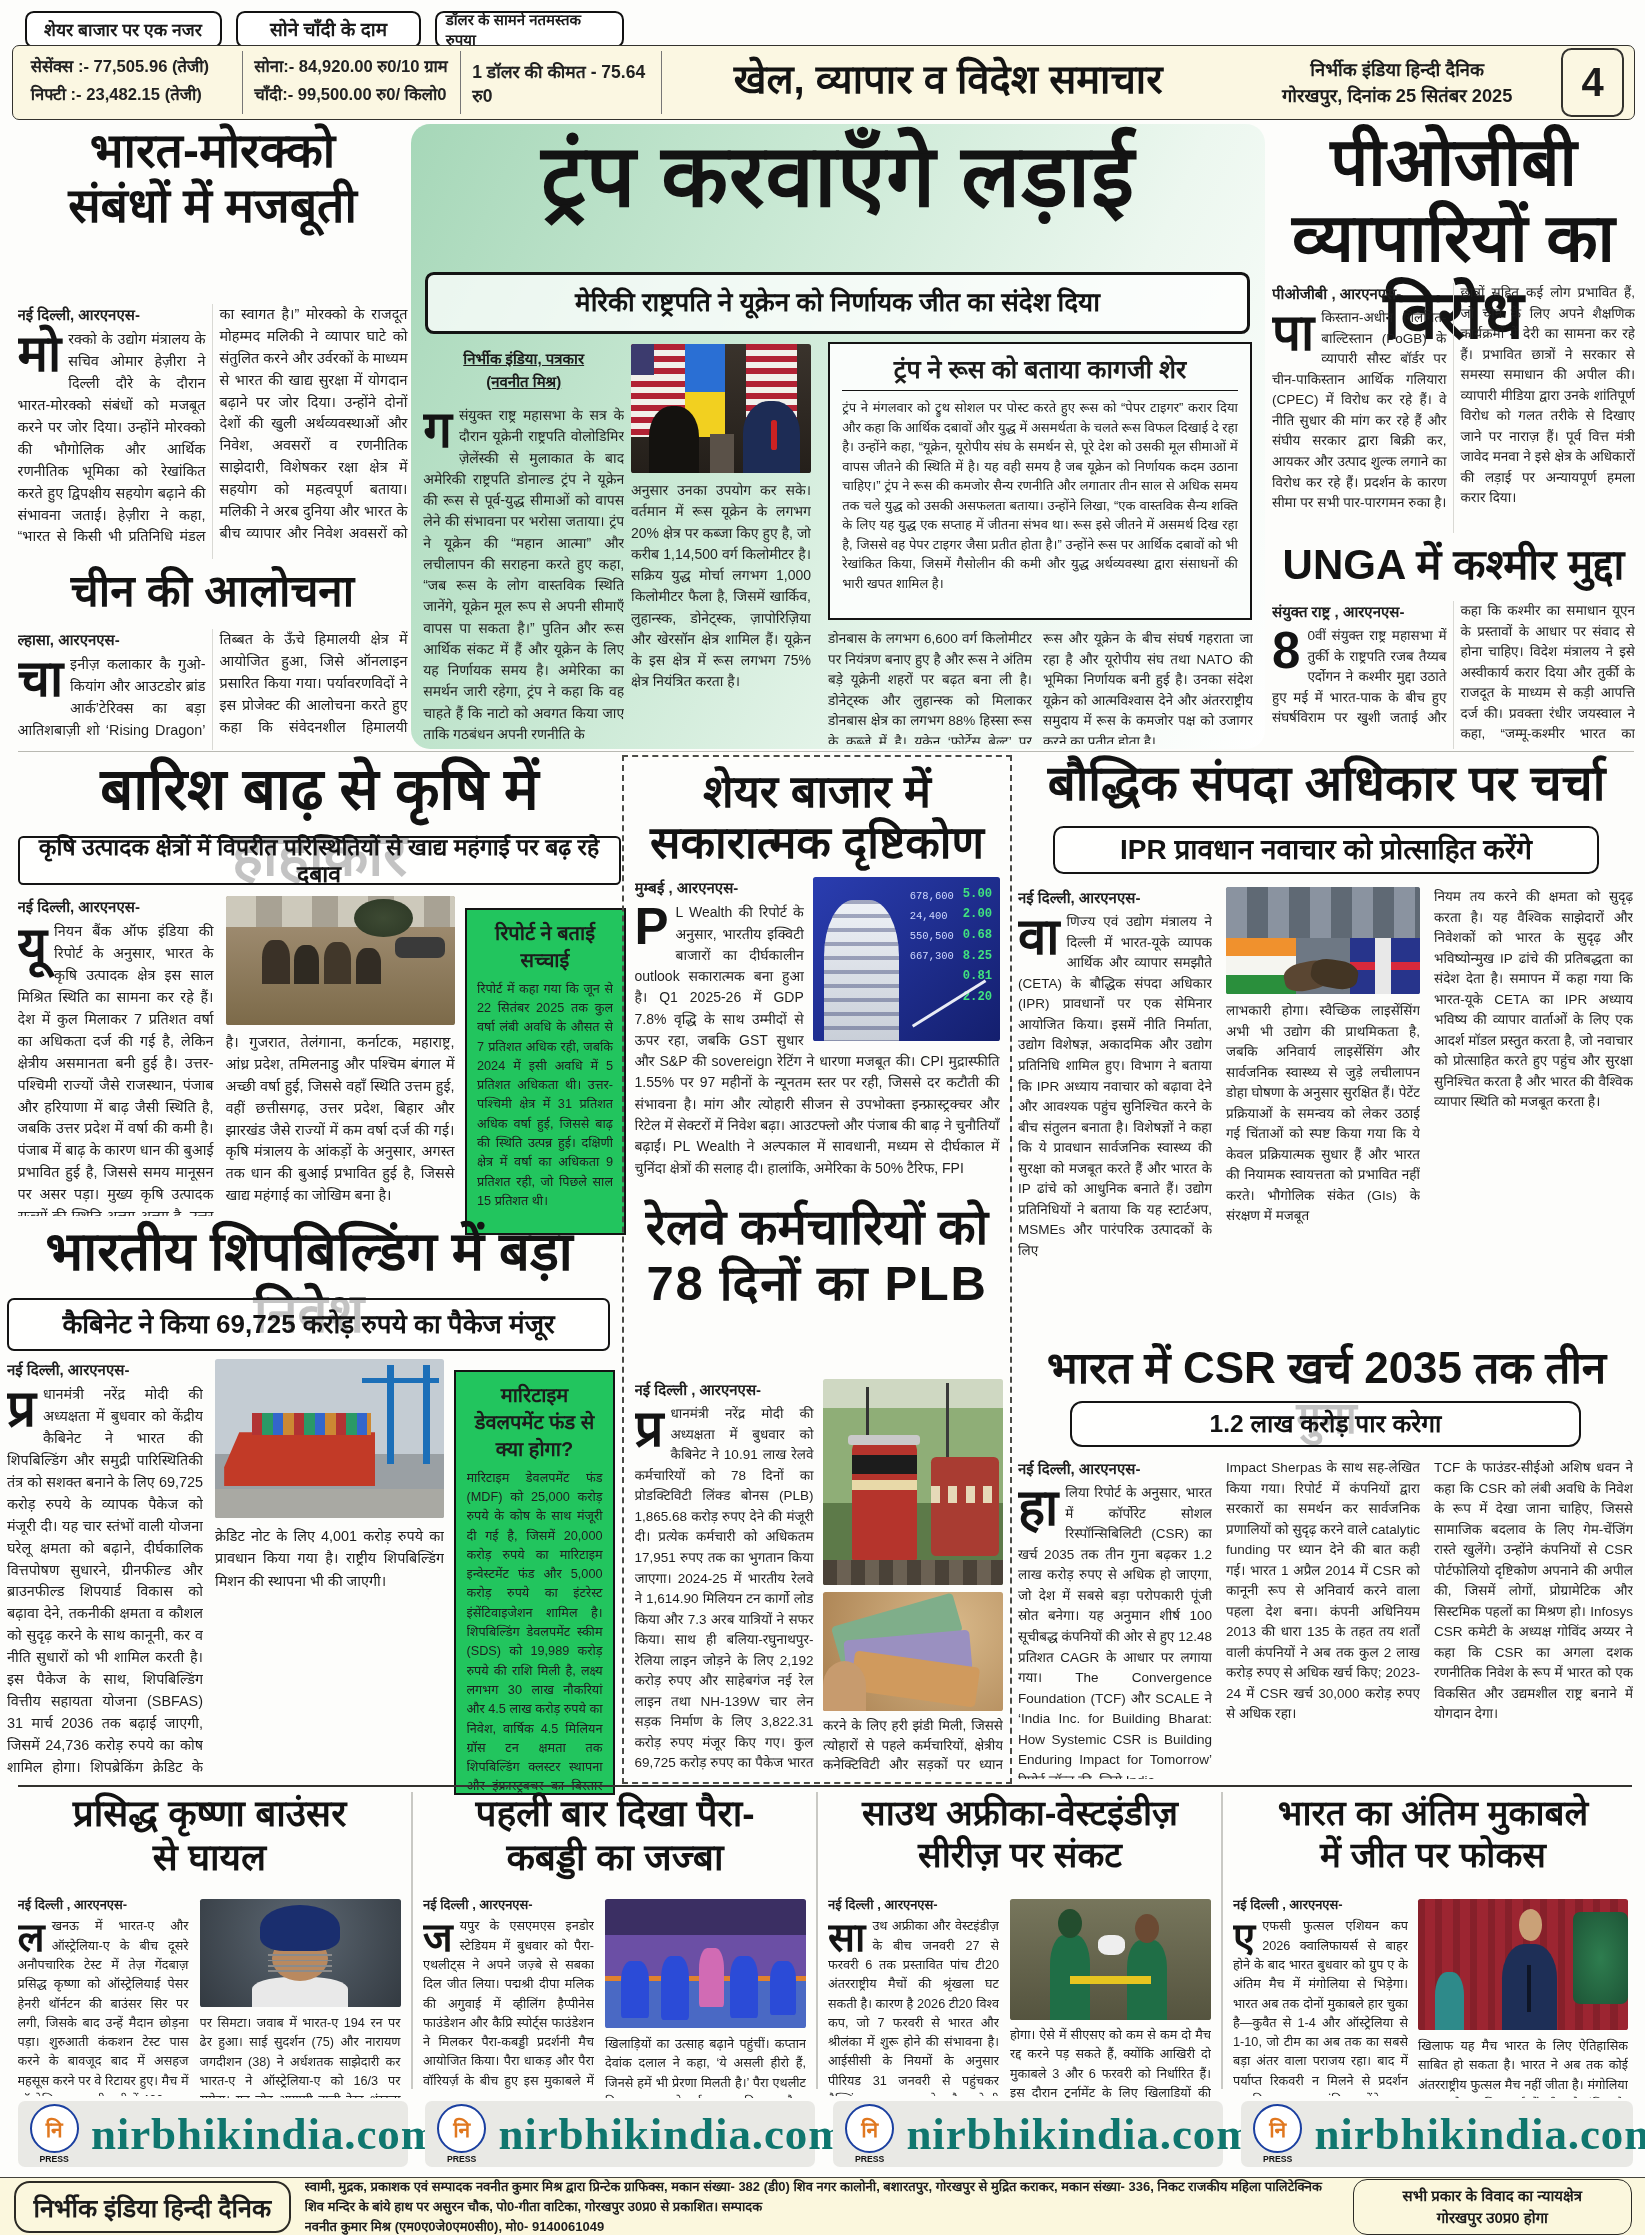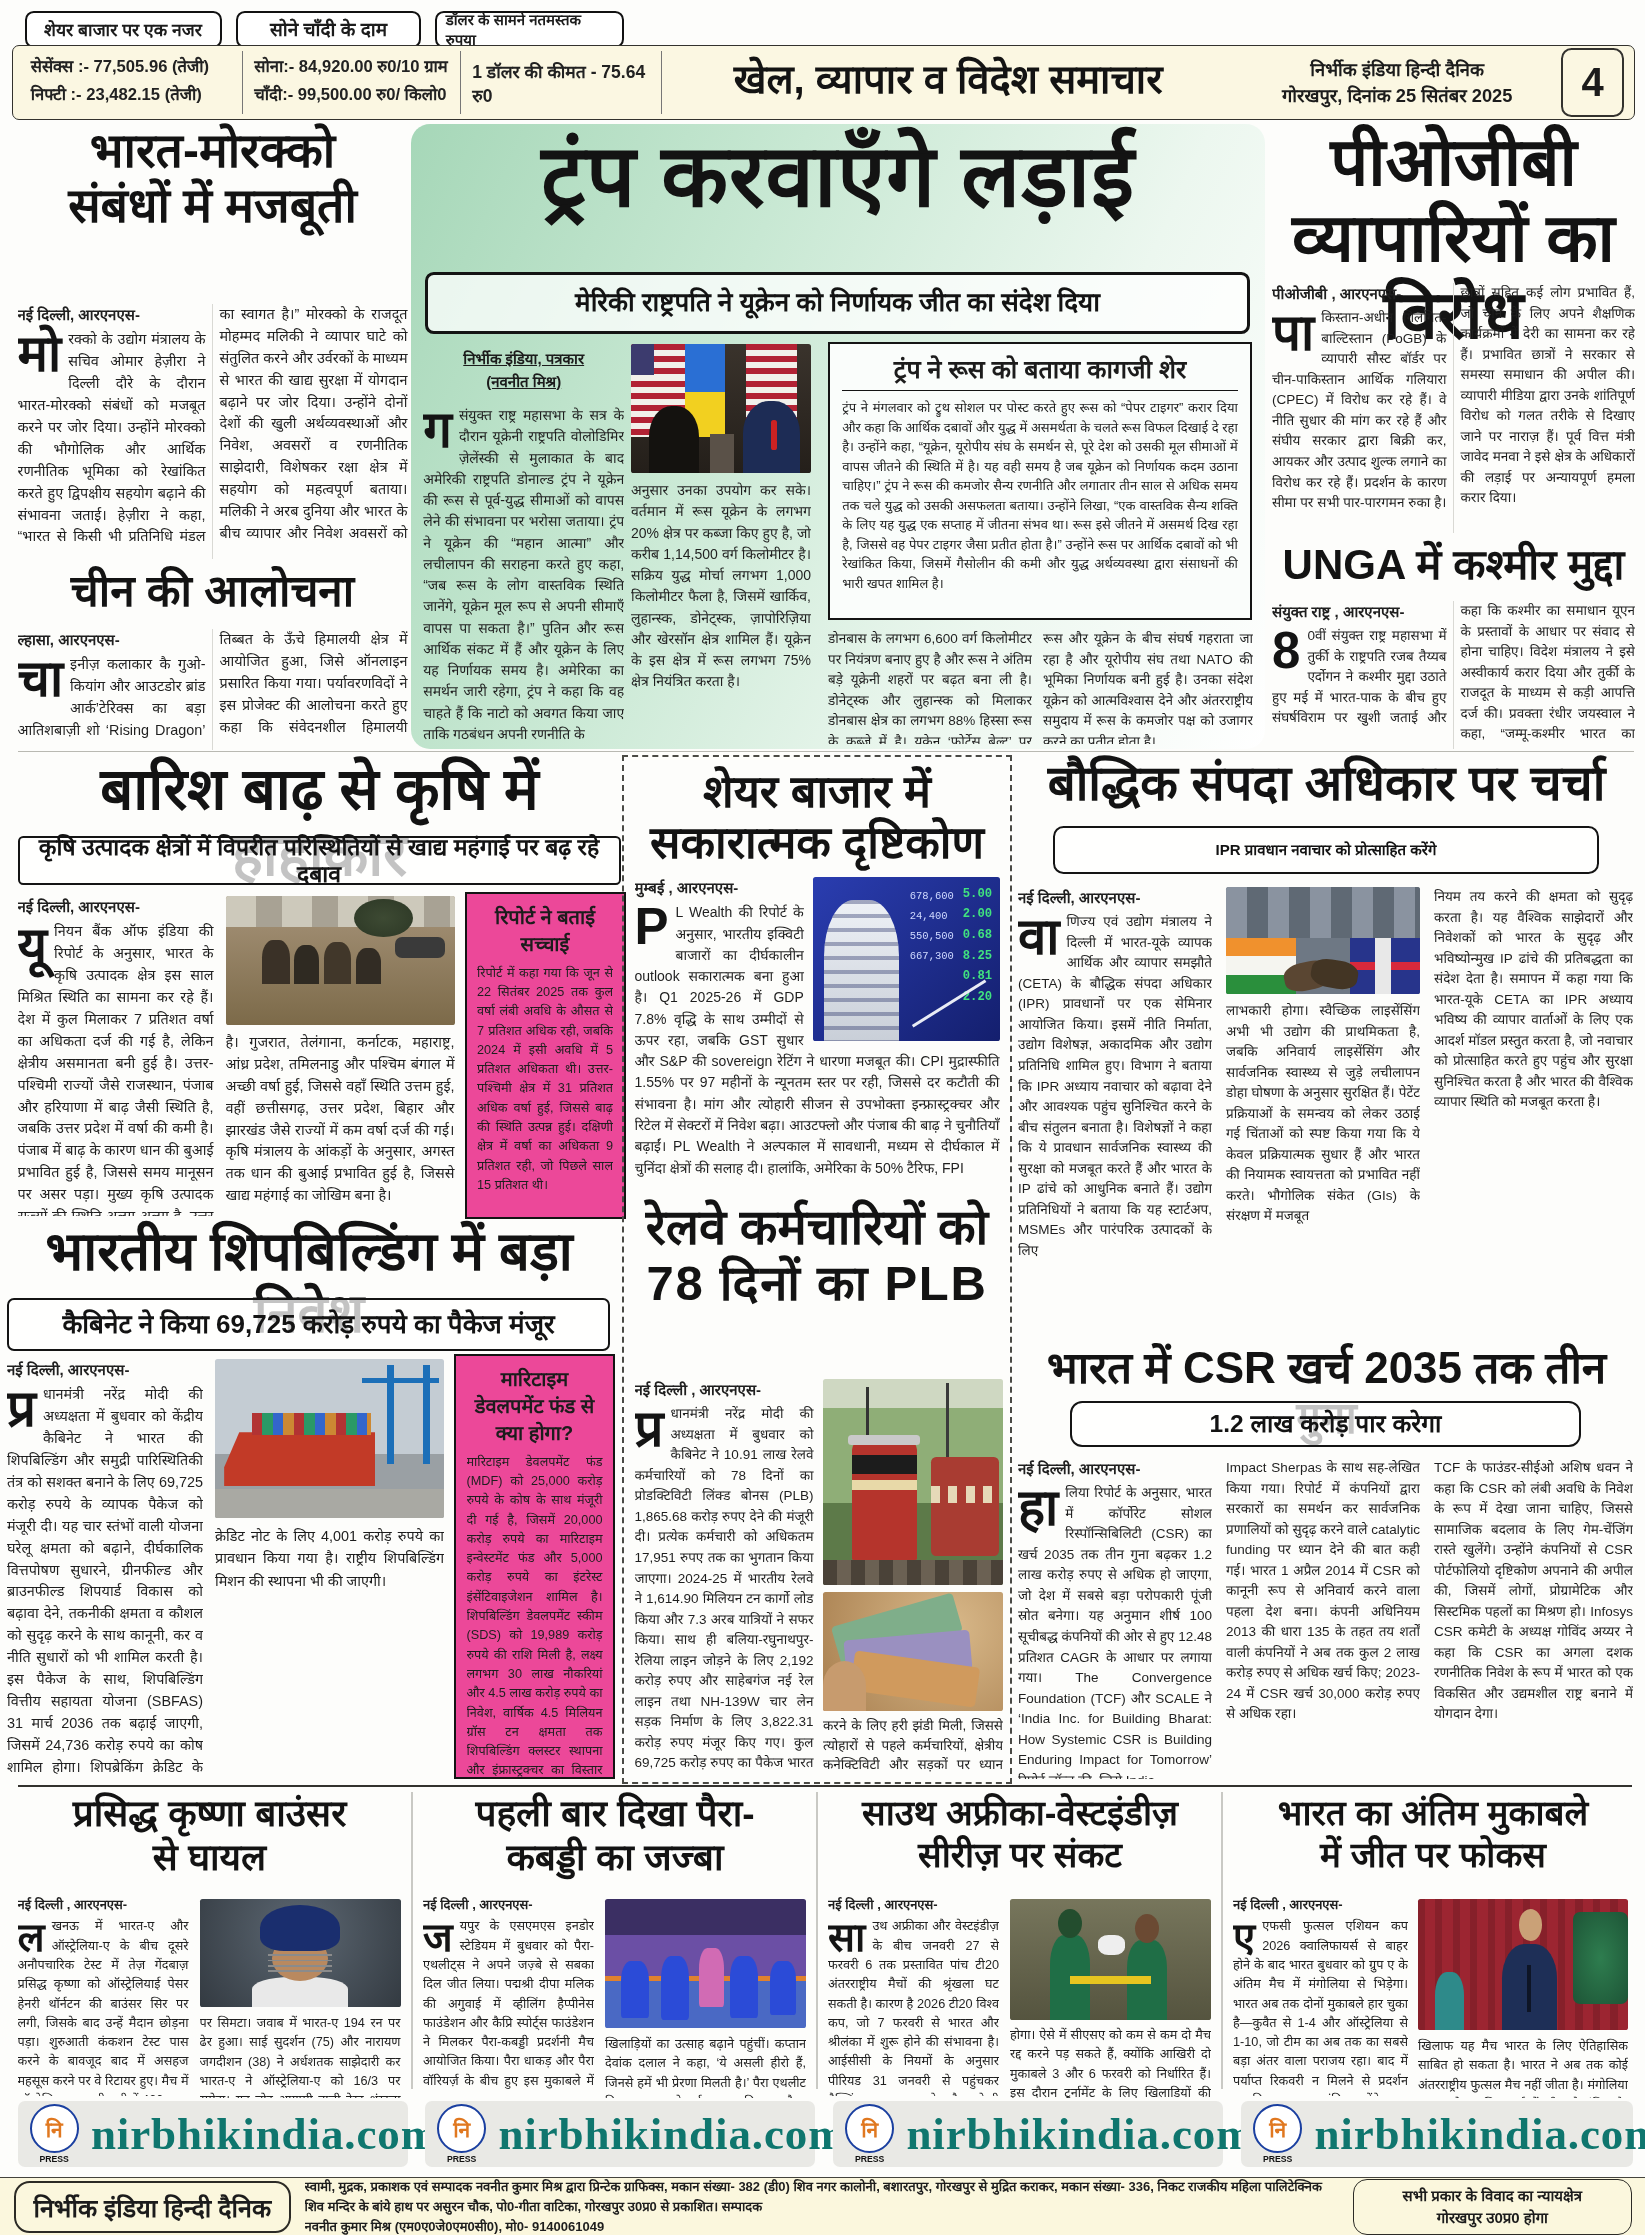--- a/index.html
+++ b/index.html
@@ -5,21 +5,21 @@
   html,body{margin:0;padding:0;background:#888;}
   .page{position:relative;width:1646px;height:2236px;background:#fdfdfb;margin:0 auto;
         font-family:"Liberation Sans","DejaVu Sans",sans-serif;overflow:hidden;color:#1c1c1c;}
   .abs{position:absolute;}
   .hl{font-weight:bold;color:#131313;text-align:center;line-height:1.14;}
   .bt{font-size:14.4px;line-height:1.52;text-align:justify;color:#1f1f1f;overflow:hidden;}
   .cols2{column-count:2;column-gap:14px;column-rule:0.9px solid #d9d9d4;}
   .dl{font-weight:bold;font-size:15px;padding-right:5.2px;margin-bottom:2.6px;}
   .dc{float:left;font-weight:bold;font-size:51px;line-height:44px;padding:2.6px 7px 0 0;color:#141414;}
   .boxed{border:2.6px solid #141414;border-radius:8.7px;background:rgba(255,255,255,.75);}
-  .sidebar{border:2.6px solid #141414;background:#ec4899;padding:8.7px 10.5px;overflow:hidden;}
+  .sidebar{border:2.6px solid #141414;background:#22c55e;padding:8.7px 10.5px;overflow:hidden;margin-top:16px;}
   .sidebar-title{font-size:20px;font-weight:bold;text-align:center;margin:0 0 7px;}
   .caption{font-size:13.5px;line-height:1.45;text-align:justify;overflow:hidden;}
   .photo{position:absolute;overflow:hidden;border-radius:2.6px;}
   .tab{position:absolute;top:10.5px;height:37px;border:2.2px solid #111;border-radius:8.7px;background:#fff;
        display:flex;align-items:center;justify-content:center;font-weight:bold;box-sizing:border-box;padding:0 8.7px;}
   .cell{position:absolute;top:7px;height:59px;font-weight:bold;color:#222;}
   .cell .ln{font-size:16.6px;line-height:1.7;}
   .vline{position:absolute;top:5.2px;bottom:5.2px;width:1.3px;background:#777;}
   .vsep{position:absolute;width:1.7px;background:#c9c9c4;}
   .fbar{position:absolute;top:2101px;height:66px;background:#e9e9e5;border-radius:7px;display:flex;
@@ -236,21 +236,21 @@
       <div class="abs" style="left:6%;top:14%;width:70%;height:34%;background:#7fae8a;transform:rotate(-16deg);border-radius:4.4px;"></div>
       <div class="abs" style="left:12%;top:36%;width:70%;height:34%;background:#9a90c0;transform:rotate(-5deg);border-radius:4.4px;"></div>
       <div class="abs" style="left:16%;top:56%;width:70%;height:34%;background:#d09a5d;transform:rotate(8deg);border-radius:4.4px;"></div>
       <div class="abs" style="left:0;bottom:0;width:24%;height:42%;background:#c79b6e;border-radius:50% 50% 0 0;"></div>
     </div>
     <div class="abs caption" style="left:199px;top:959px;width:180px;height:58px;">करने के लिए हरी झंडी मिली, जिससे त्योहारों से पहले कर्मचारियों, क्षेत्रीय कनेक्टिविटी और सड़कों पर ध्यान दिया गया।</div>
   </div>
 
   <div class="abs" style="left:1018px;top:756px;width:617px;height:580px;">
     <div class="hl" style="font-size:49px;">बौद्धिक संपदा अधिकार पर चर्चा</div>
-    <div class="abs boxed hl" style="left:35px;top:70px;width:542px;height:44px;font-size:15px;display:flex;align-items:center;justify-content:center;border-radius:10.5px;">
+    <div class="abs boxed hl" style="left:35px;top:70px;width:542px;height:44px;font-size:28px;display:flex;align-items:center;justify-content:center;border-radius:10.5px;">
       <span>IPR प्रावधान नवाचार को प्रोत्साहित करेंगे</span>
     </div>
     <div class="abs bt" style="left:0;top:131px;width:194px;height:447px;font-size:13.5px;">
       <div class="dl">नई दिल्ली, आरएनएस-</div>
       <span class="dc">वा</span>
       <span>णिज्य एवं उद्योग मंत्रालय ने दिल्ली में भारत-यूके व्यापक आर्थिक और व्यापार समझौते (CETA) के बौद्धिक संपदा अधिकार (IPR) प्रावधानों पर एक सेमिनार आयोजित किया। इसमें नीति निर्माता, उद्योग विशेषज्ञ, अकादमिक और उद्योग प्रतिनिधि शामिल हुए। विभाग ने बताया कि IPR अध्याय नवाचार को बढ़ावा देने और आवश्यक पहुंच सुनिश्चित करने के बीच संतुलन बनाता है। विशेषज्ञों ने कहा कि ये प्रावधान सार्वजनिक स्वास्थ्य की सुरक्षा को मजबूत करते हैं और भारत के IP ढांचे को आधुनिक बनाते हैं। उद्योग प्रतिनिधियों ने बताया कि यह स्टार्टअप, MSMEs और पारंपरिक उत्पादकों के लिए</span>
     </div>
 
     <div class="photo" style="left:208px;top:131px;width:194px;height:107px;background:#6e7884;">
       <div class="abs" style="left:0;top:0;width:100%;height:48%;background:repeating-linear-gradient(90deg,#8a93a0 0 21px,#5f6974 21px 42px);"></div>

